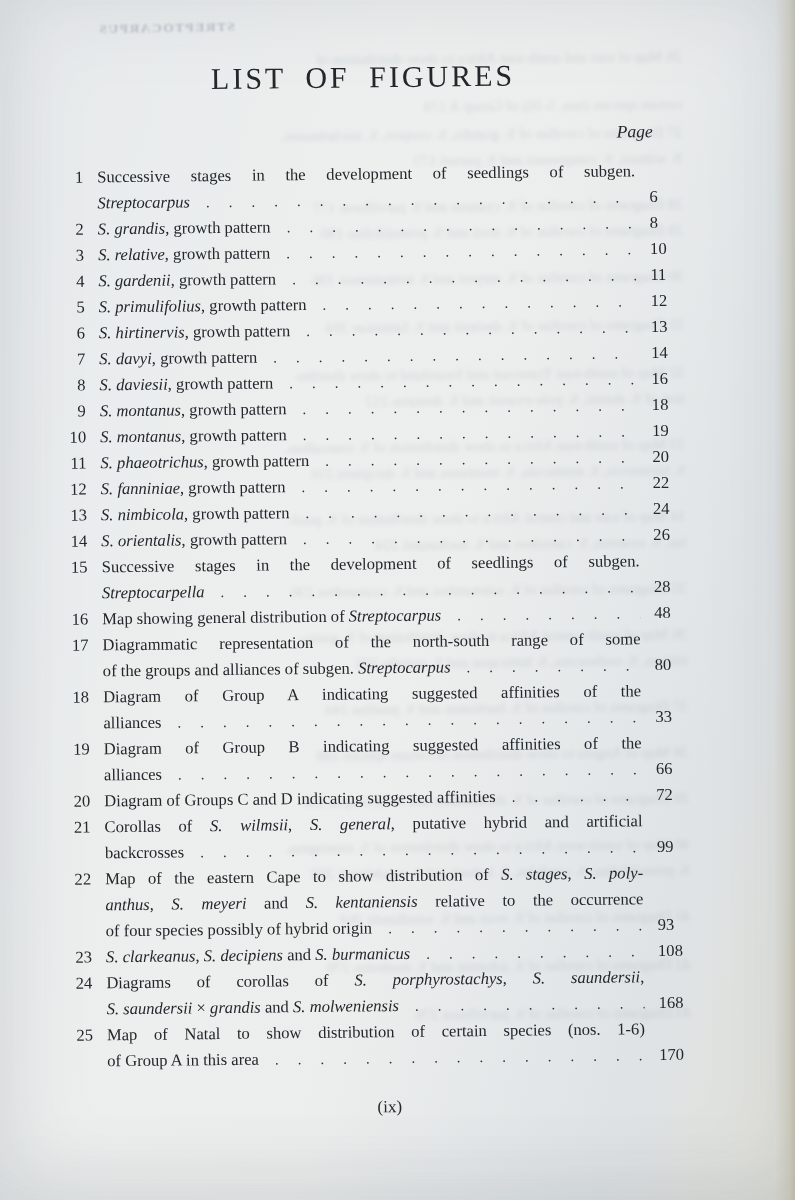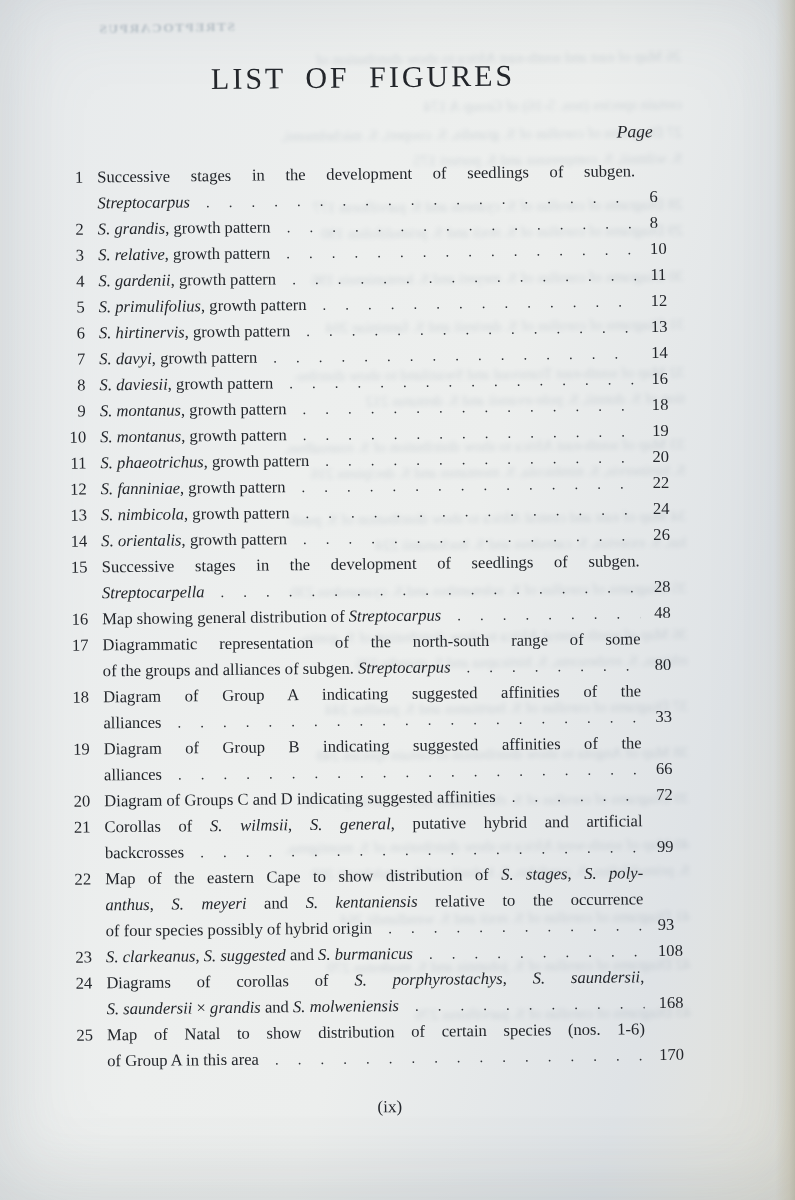--- a/index.html
+++ b/index.html
@@ -347,21 +347,21 @@
               <span class="ltext"><span>of four species possibly of hybrid origin</span></span>
               <span class="dots">........................................</span>
             </div>
           </div>
           <div class="entry-page">93</div>
         </div>
         <div class="entry">
           <div class="entry-num">23</div>
           <div class="entry-body">
             <div class="eline lastline">
-              <span class="ltext"><i>S. clarkeanus</i><span>, </span><i>S. suggested</i><span> and </span><i>S. burmanicus</i></span>
+              <span class="ltext"><i>S. clarkeanus</i><span>, </span><i>S. decipiens</i><span> and </span><i>S. burmanicus</i></span>
               <span class="dots">........................................</span>
             </div>
           </div>
           <div class="entry-page">108</div>
         </div>
         <div class="entry">
           <div class="entry-num">24</div>
           <div class="entry-body">
             <div class="eline jline"><span class=""><span>Diagrams of corollas of </span><i>S. porphyrostachys</i><span>, </span><i>S. saundersii</i><span>,</span></span></div>
             <div class="eline lastline">

